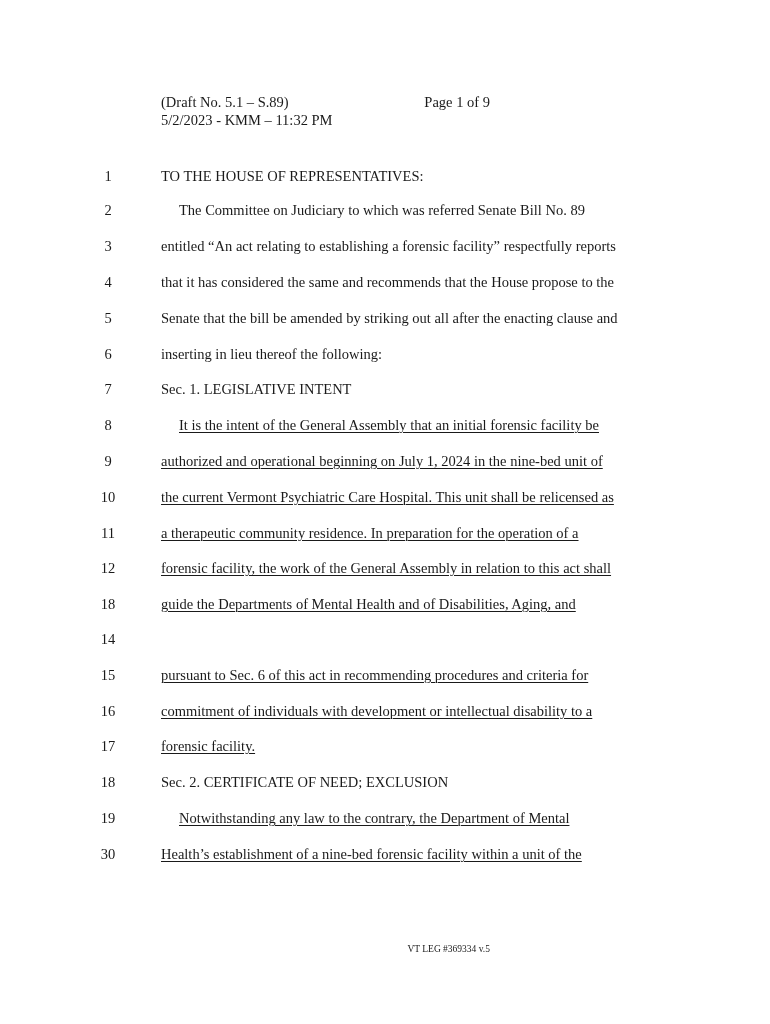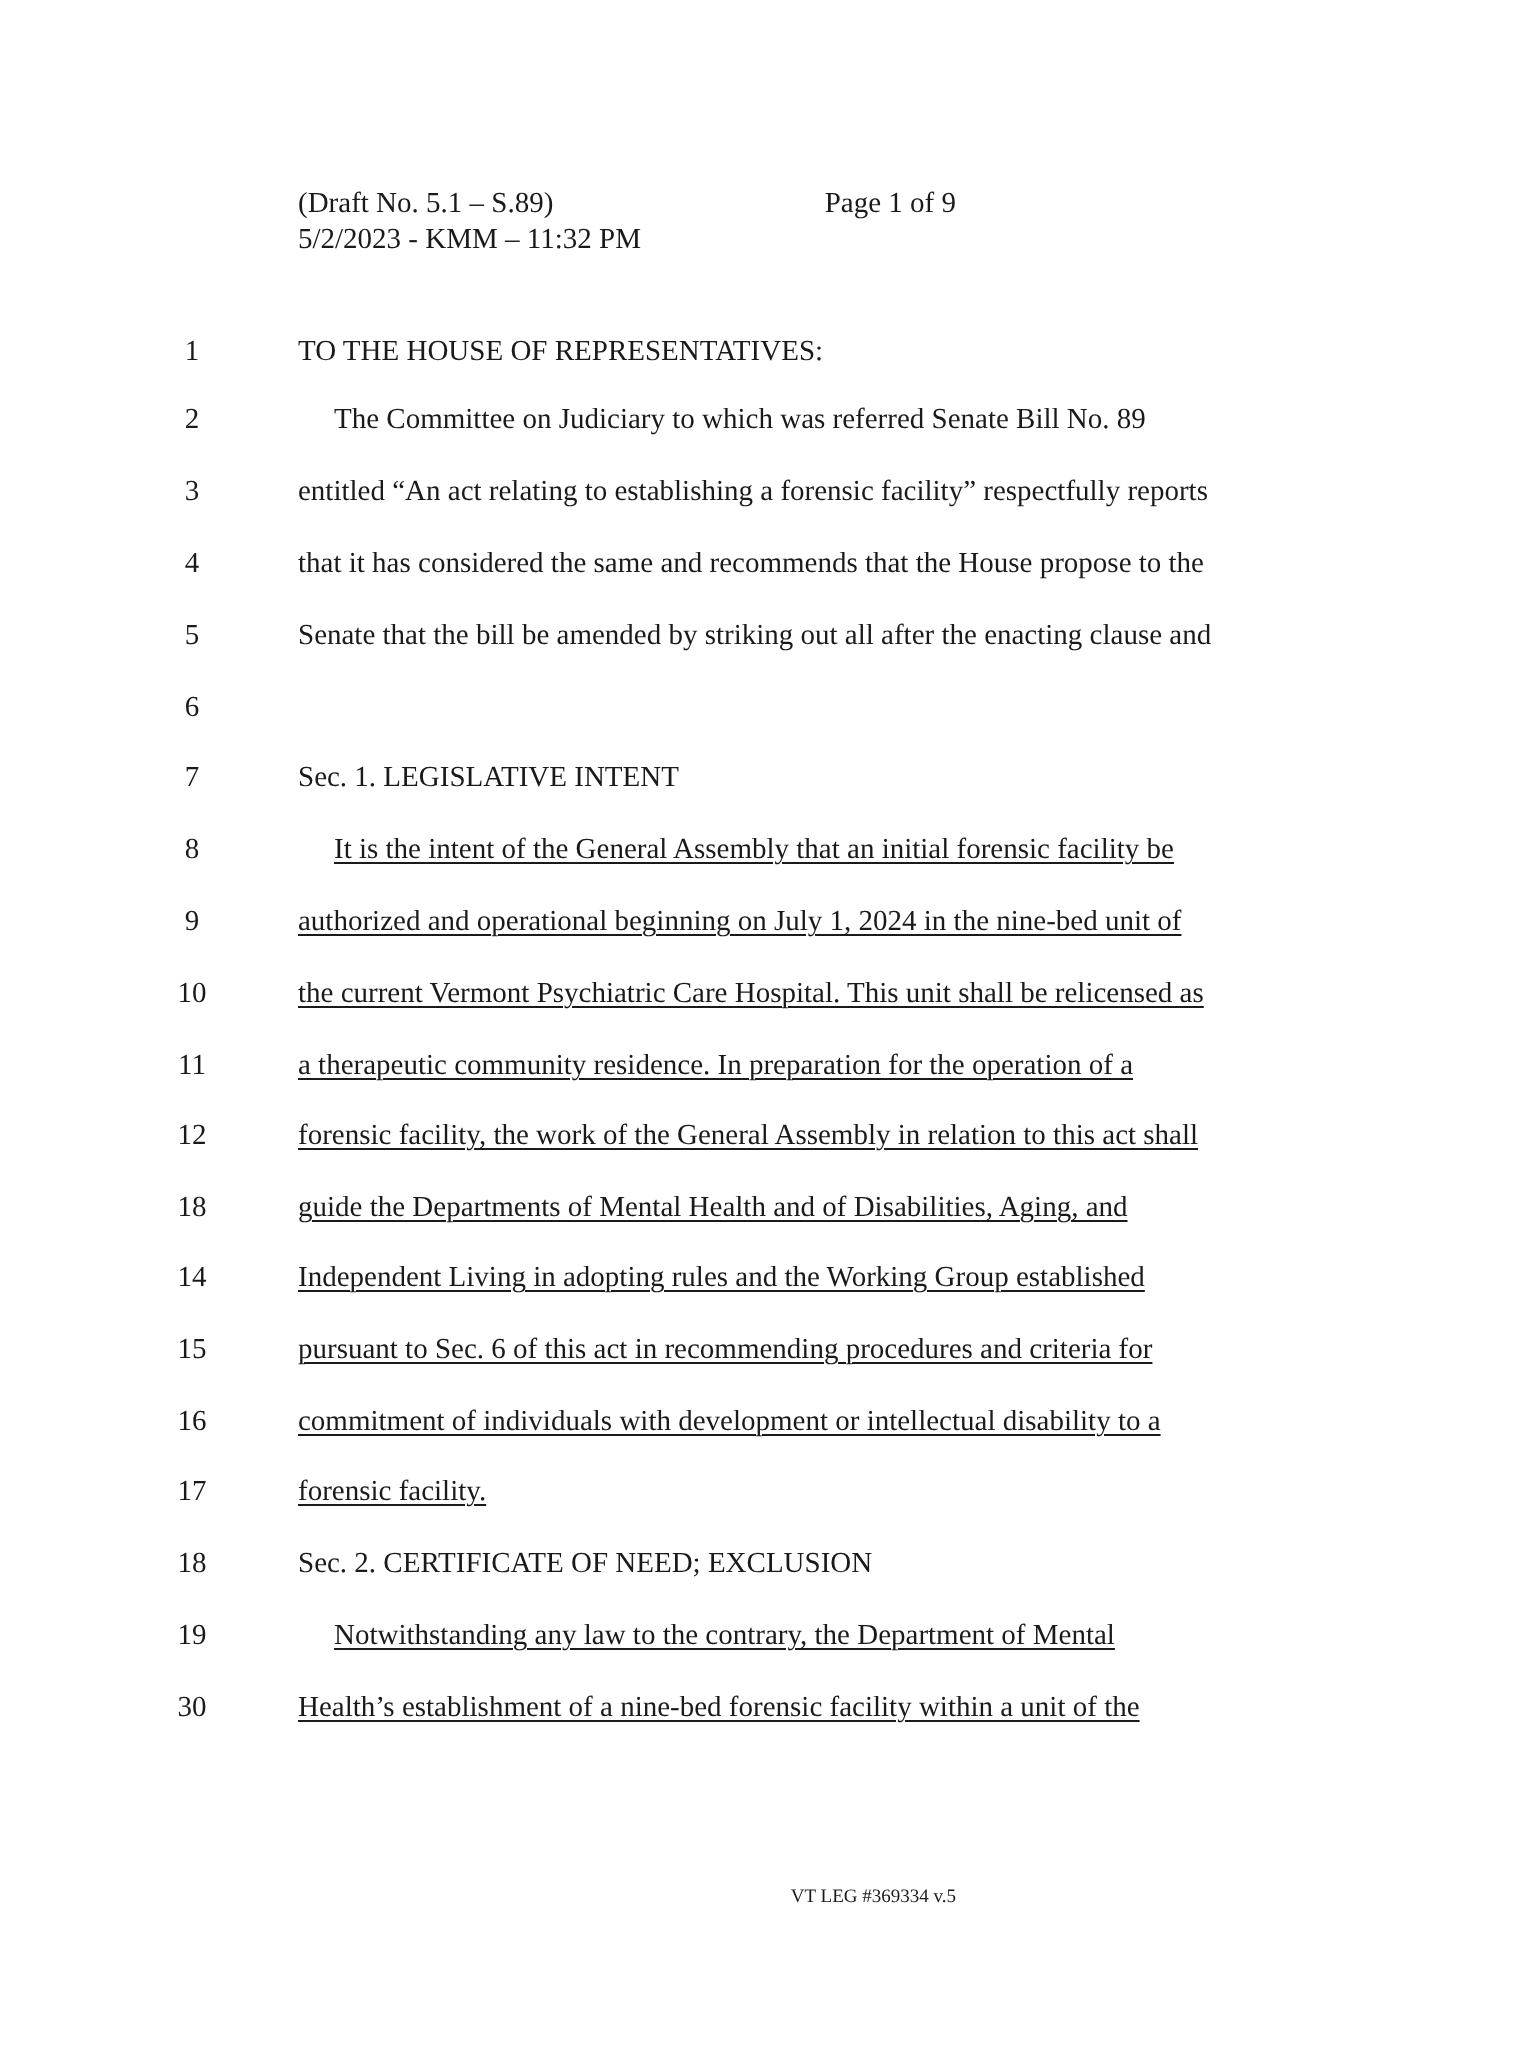--- a/index.html
+++ b/index.html
@@ -10,21 +10,21 @@
     body {
       width: 770px;
       height: 1024px;
       position: relative;
       overflow: hidden;
       font-family: "Liberation Serif", "DejaVu Serif", serif;
       color: #1a1a1a;
     }
     .page {
       position: absolute;
-      left: 4px; top: 0;
+      left: 16px; top: 0;
       width: 620px;
       height: 1024px;
       background: #ffffff;
     }
     .header-left {
       position: absolute;
       left: 145px;
       top: 93px;
       font-size: 14.5px;
       line-height: 18px;
@@ -101,20 +101,21 @@
     <div class="line" style="top:272px">
       <span class="line-no">4</span>
       <span class="line-text">that it has considered the same and recommends that the House propose to the</span>
     </div>
     <div class="line" style="top:308px">
       <span class="line-no">5</span>
       <span class="line-text">Senate that the bill be amended by striking out all after the enacting clause and</span>
     </div>
     <div class="line" style="top:344px">
       <span class="line-no">6</span>
+      <span class="line-text">inserting in lieu thereof the following:</span>
     </div>
     <div class="line" style="top:379px">
       <span class="line-no">7</span>
       <span class="line-text">Sec. 1.  LEGISLATIVE INTENT</span>
     </div>
     <div class="line" style="top:415px">
       <span class="line-no">8</span>
       <span class="line-text indent u">It is the intent of the General Assembly that an initial forensic facility be</span>
     </div>
     <div class="line" style="top:451px">
@@ -132,21 +133,20 @@
     <div class="line" style="top:558px">
       <span class="line-no">12</span>
       <span class="line-text u">forensic facility, the work of the General Assembly in relation to this act shall</span>
     </div>
     <div class="line" style="top:594px">
       <span class="line-no">18</span>
       <span class="line-text u">guide the Departments of Mental Health and of Disabilities, Aging, and</span>
     </div>
     <div class="line" style="top:629px">
       <span class="line-no">14</span>
-      <span class="line-text u">Independent Living in adopting rules and the Working Group established</span>
     </div>
     <div class="line" style="top:665px">
       <span class="line-no">15</span>
       <span class="line-text u">pursuant to Sec. 6 of this act in recommending procedures and criteria for</span>
     </div>
     <div class="line" style="top:701px">
       <span class="line-no">16</span>
       <span class="line-text u">commitment of individuals with development or intellectual disability to a</span>
     </div>
     <div class="line" style="top:736px">

